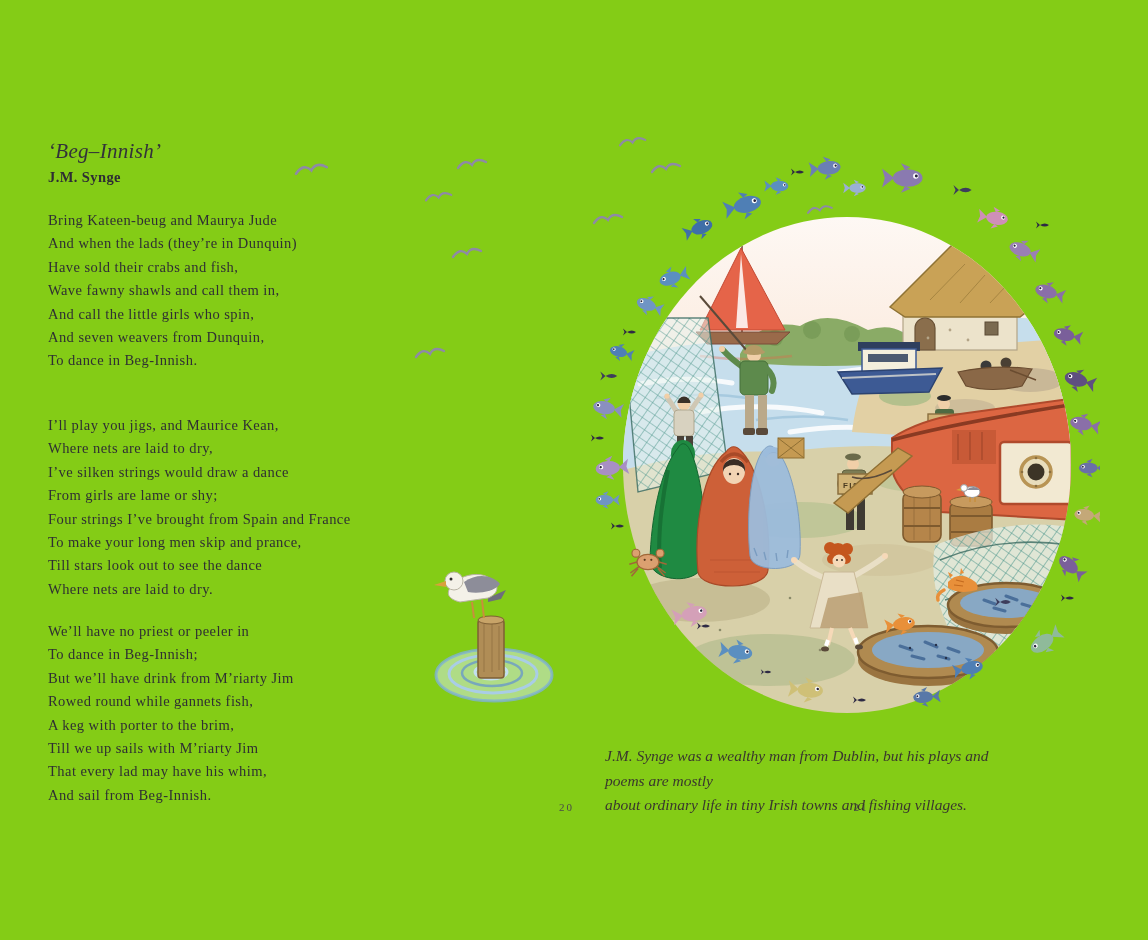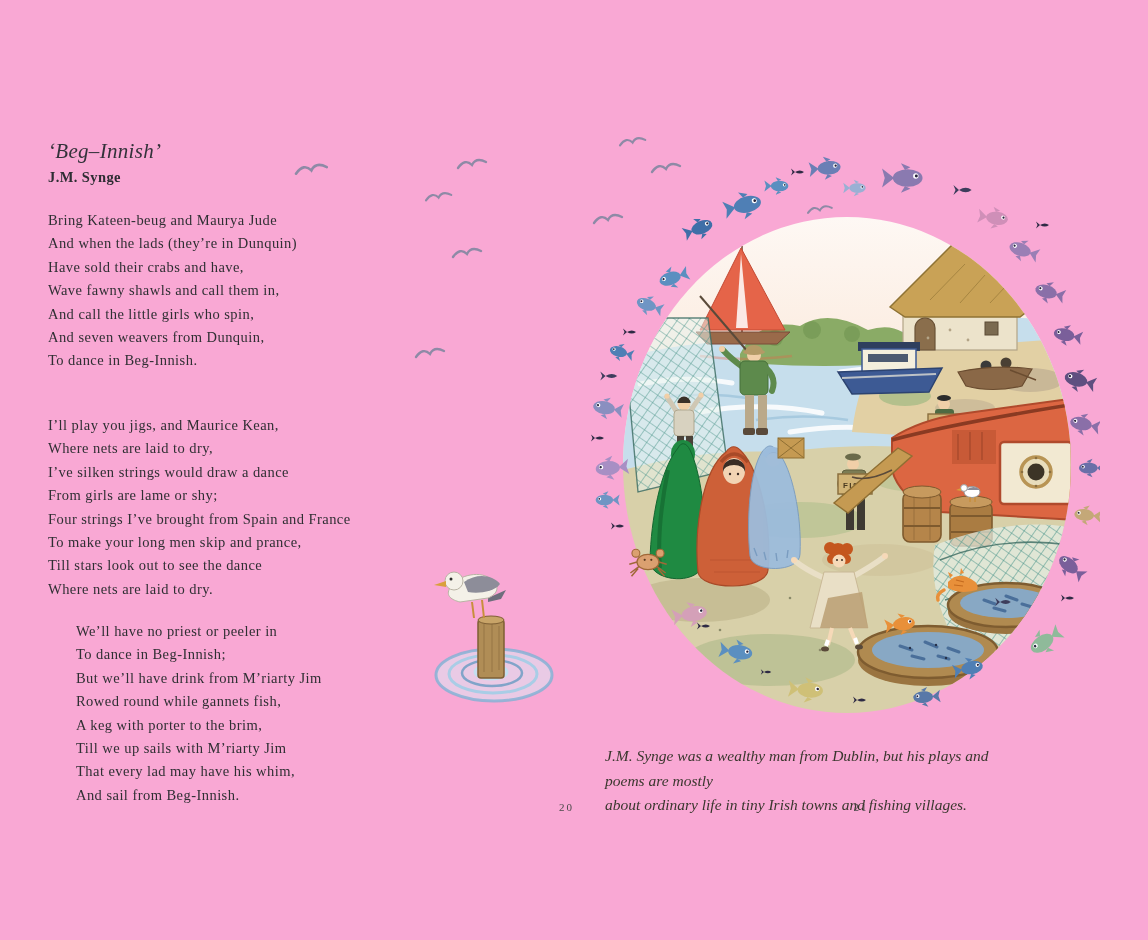--- a/index.html
+++ b/index.html
@@ -1,28 +1,28 @@
 <!DOCTYPE html>
 <html><head>
 <meta charset="utf-8">
 <style>
   html,body{margin:0;padding:0;background:#ffffff;}
   body{width:1148px;height:940px;position:relative;overflow:hidden;
        font-family:"Liberation Serif","DejaVu Serif",serif;}
-  .spread{position:absolute;inset:0;background:#f9a8d4;}
+  .spread{position:absolute;inset:0;background:#84cc16;}
 
   
   .poem-title{position:absolute;left:48px;top:139px;font-style:italic;
       font-size:21px;color:#33323a;letter-spacing:.3px;}
   .poem-author{position:absolute;left:48px;top:169px;font-weight:bold;
       font-size:14.5px;color:#2e2d33;letter-spacing:.4px;}
   .stanza{position:absolute;left:48px;width:340px;}
   .stanza .line{font-size:14.5px;line-height:23.4px;color:#2f2f33;
       letter-spacing:.45px;white-space:nowrap;}
-  #stanza-1{top:209px;} #stanza-2{top:414px;} #stanza-3{top:620px;margin-left:28px;}
+  #stanza-1{top:209px;} #stanza-2{top:414px;} #stanza-3{top:620px;}
 
   .page-number{position:absolute;top:801px;font-size:11px;color:#4a4a4a;
       letter-spacing:2px;font-family:"Liberation Serif",serif;}
   #pagenum-left{left:0;width:574px;text-align:right;}
   #pagenum-right{left:574px;width:574px;text-align:center;}
 
   .caption{position:absolute;left:605px;top:744px;width:420px;
       font-style:italic;font-size:15.5px;line-height:24.5px;color:#3a372e;}
 
   svg{position:absolute;display:block;}
@@ -33,21 +33,21 @@
 <body>
 
 <div class="spread">
 
   <div class="poem-title">‘Beg–Innish’</div>
   <div class="poem-author">J.M. Synge</div>
 
   <div class="stanza" id="stanza-1">
     <div class="line">Bring Kateen-beug and Maurya Jude</div>
     <div class="line">And when the lads (they’re in Dunquin)</div>
-    <div class="line">Have sold their crabs and have,</div>
+    <div class="line">Have sold their crabs and fish,</div>
     <div class="line">Wave fawny shawls and call them in,</div>
     <div class="line">And call the little girls who spin,</div>
     <div class="line">And seven weavers from Dunquin,</div>
     <div class="line">To dance in Beg-Innish.</div>
   </div>
 
   <div class="stanza" id="stanza-2">
     <div class="line">I’ll play you jigs, and Maurice Kean,</div>
     <div class="line">Where nets are laid to dry,</div>
     <div class="line">I’ve silken strings would draw a dance</div>

